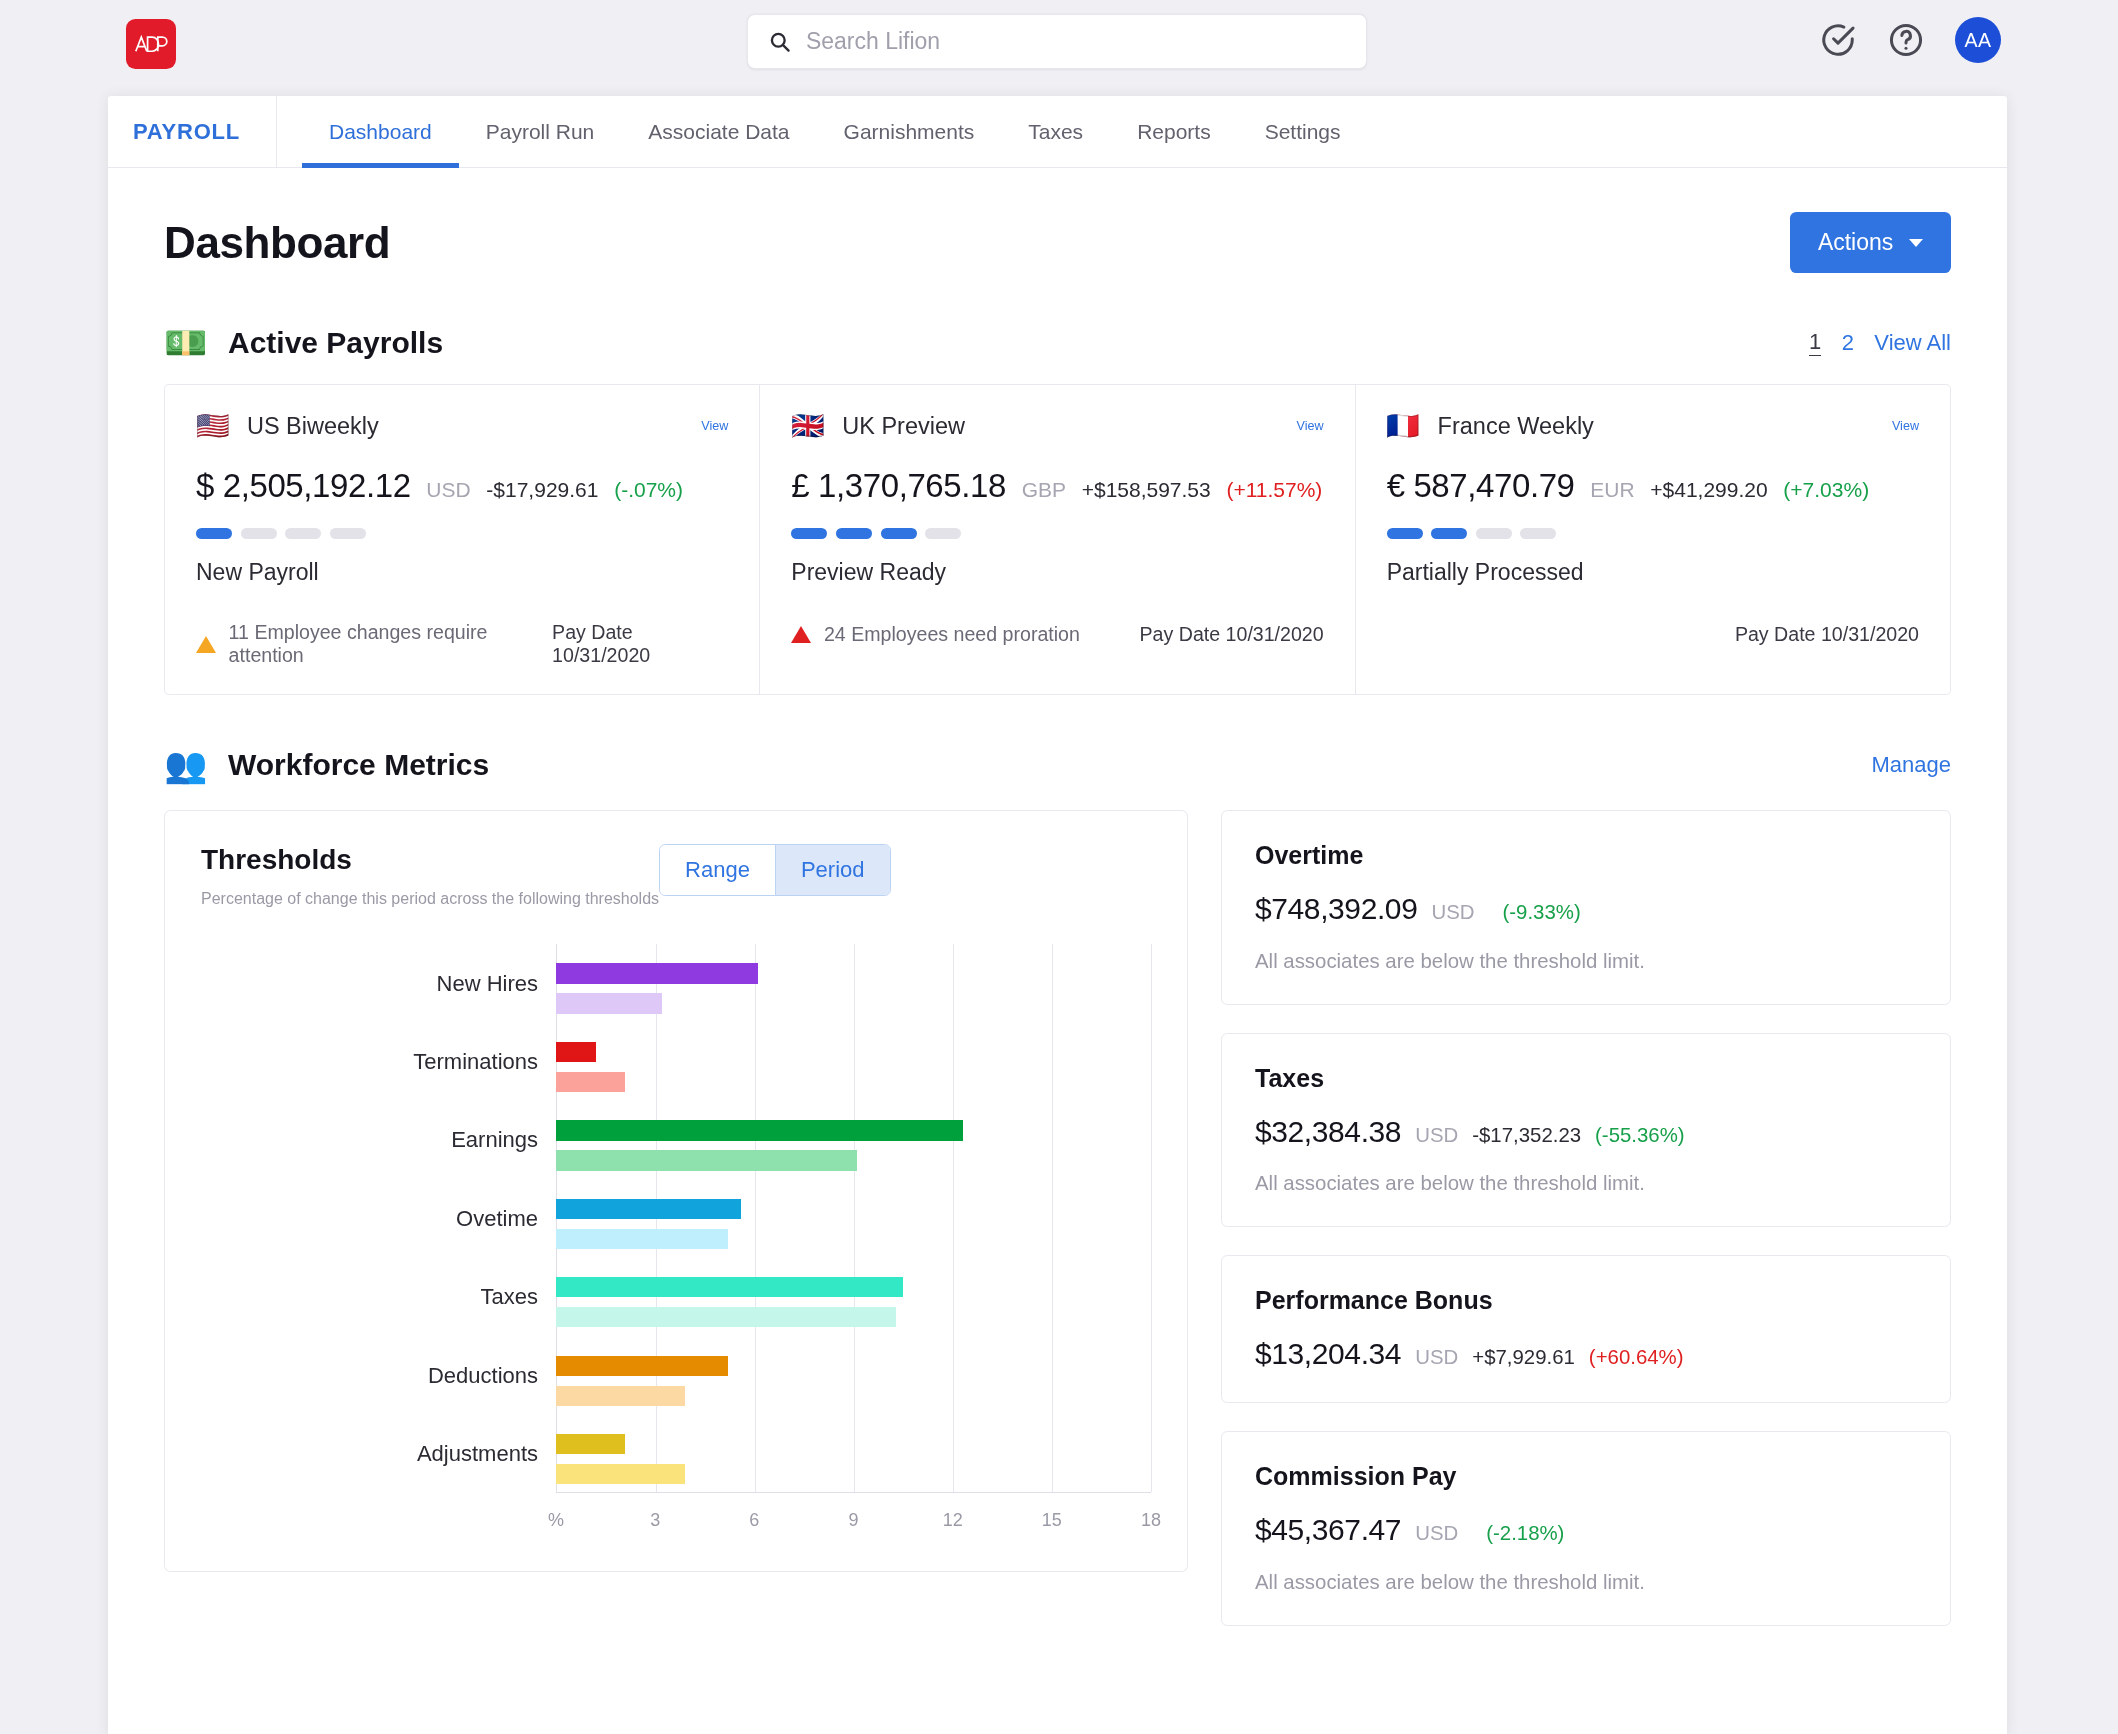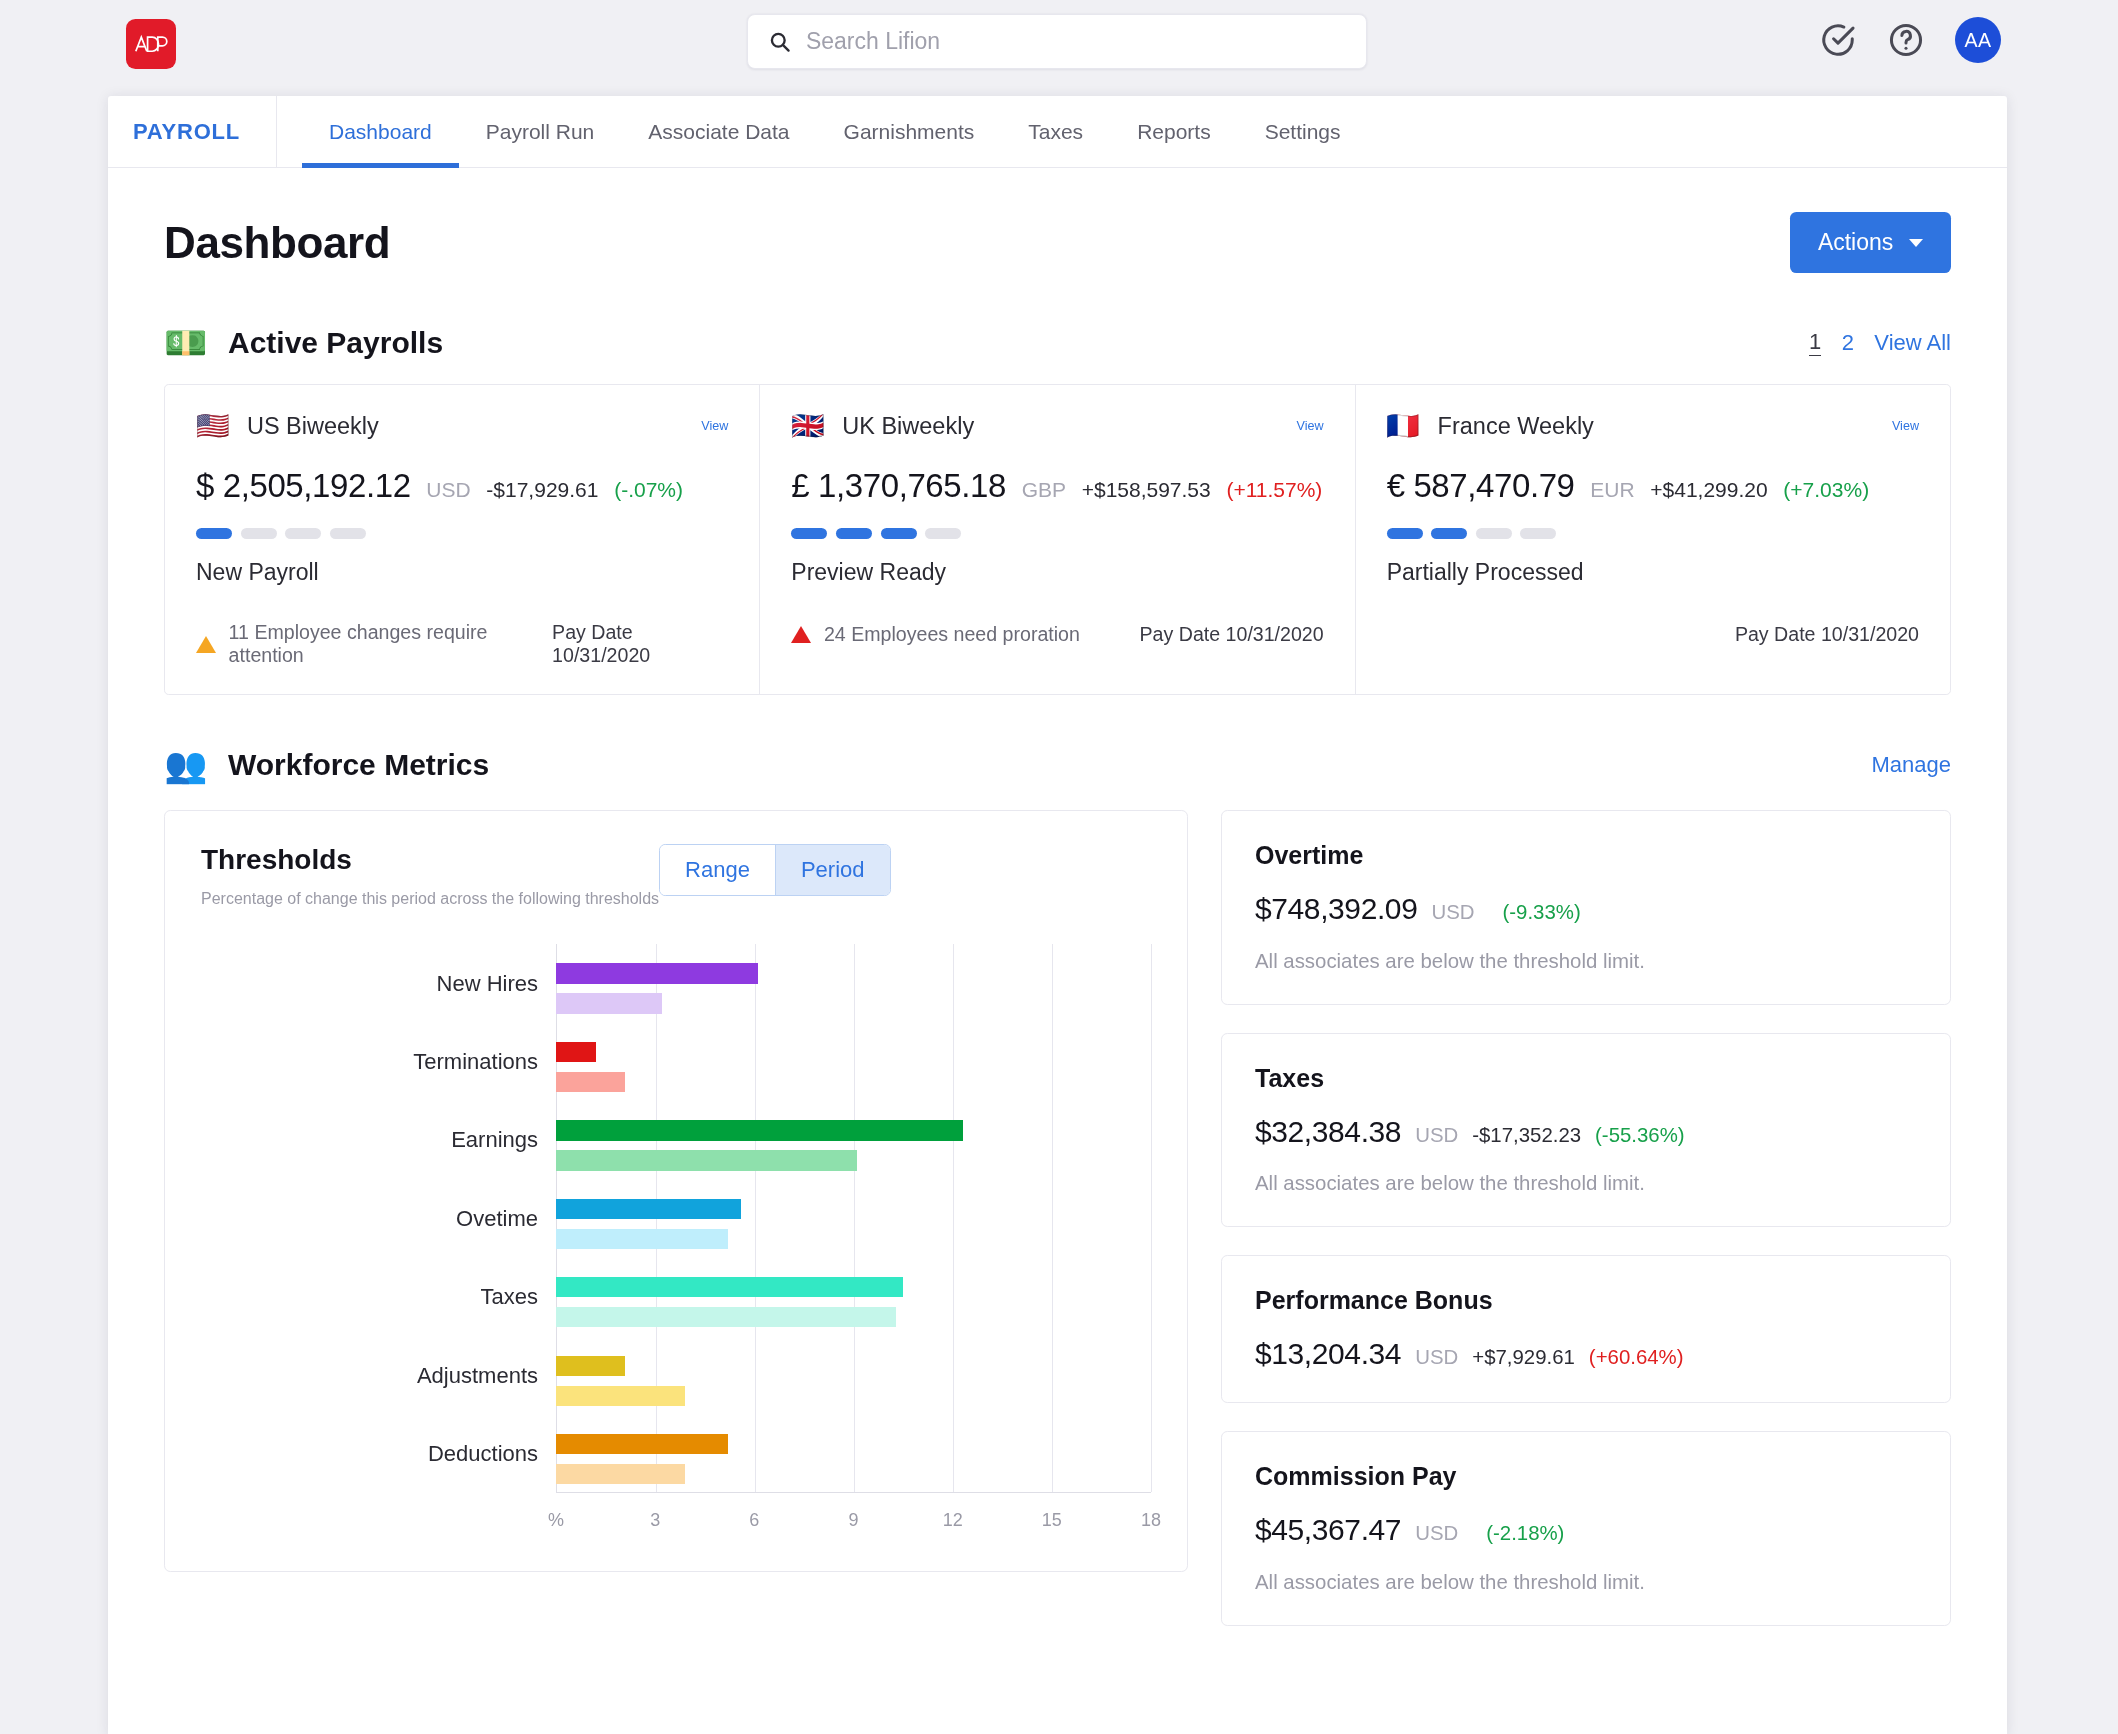--- a/index.html
+++ b/index.html
@@ -285,21 +285,21 @@
             <span>11 Employee changes require attention</span>
           </span>
           <span class="pc-date">Pay Date 10/31/2020</span>
         </div>
       </div>
 
       <div class="payroll-card">
         <div class="pc-head">
           <div class="pc-name">
             <span class="flag">🇬🇧</span>
-            <span>UK Biweekly</span>
+            <span>UK Preview</span>
           </div>
           <span class="link">View</span>
         </div>
         <div class="pc-amount-row">
           <span class="pc-amount"><span>£</span> <span>1,370,765.18</span></span>
           <span class="pc-cur">GBP</span>
           <span class="pc-delta">+$158,597.53</span>
           <span class="pct-red" style="font-size:21px">(+11.57%)</span>
         </div>
         <div class="steps">
@@ -408,31 +408,31 @@
                 </div>
               </div>
               <div class="chart-row">
                 <div class="cat-label">Taxes</div>
                 <div class="bar-wrap">
                   <div class="bar primary" style="width: 58.3333%; background: rgb(51, 232, 196);"></div>
                   <div class="bar secondary" style="width: 57.2222%; background: rgb(196, 246, 234);"></div>
                 </div>
               </div>
               <div class="chart-row">
+                <div class="cat-label">Deductions</div>
+                <div class="bar-wrap">
+                  <div class="bar primary" style="width: 28.8889%; background: rgb(229, 139, 0);"></div>
+                  <div class="bar secondary" style="width: 21.6667%; background: rgb(252, 217, 163);"></div>
+                </div>
+              </div>
+              <div class="chart-row">
                 <div class="cat-label">Adjustments</div>
                 <div class="bar-wrap">
                   <div class="bar primary" style="width: 11.6667%; background: rgb(223, 191, 30);"></div>
                   <div class="bar secondary" style="width: 21.6667%; background: rgb(251, 227, 124);"></div>
-                </div>
-              </div>
-              <div class="chart-row">
-                <div class="cat-label">Deductions</div>
-                <div class="bar-wrap">
-                  <div class="bar primary" style="width: 28.8889%; background: rgb(229, 139, 0);"></div>
-                  <div class="bar secondary" style="width: 21.6667%; background: rgb(252, 217, 163);"></div>
                 </div>
               </div>
             </div>
           <div class="axis" id="axis">
               <span class="tick" style="left: 0%;">%</span>
               <span class="tick" style="left: 16.6667%;">3</span>
               <span class="tick" style="left: 33.3333%;">6</span>
               <span class="tick" style="left: 50%;">9</span>
               <span class="tick" style="left: 66.6667%;">12</span>
               <span class="tick" style="left: 83.3333%;">15</span>

